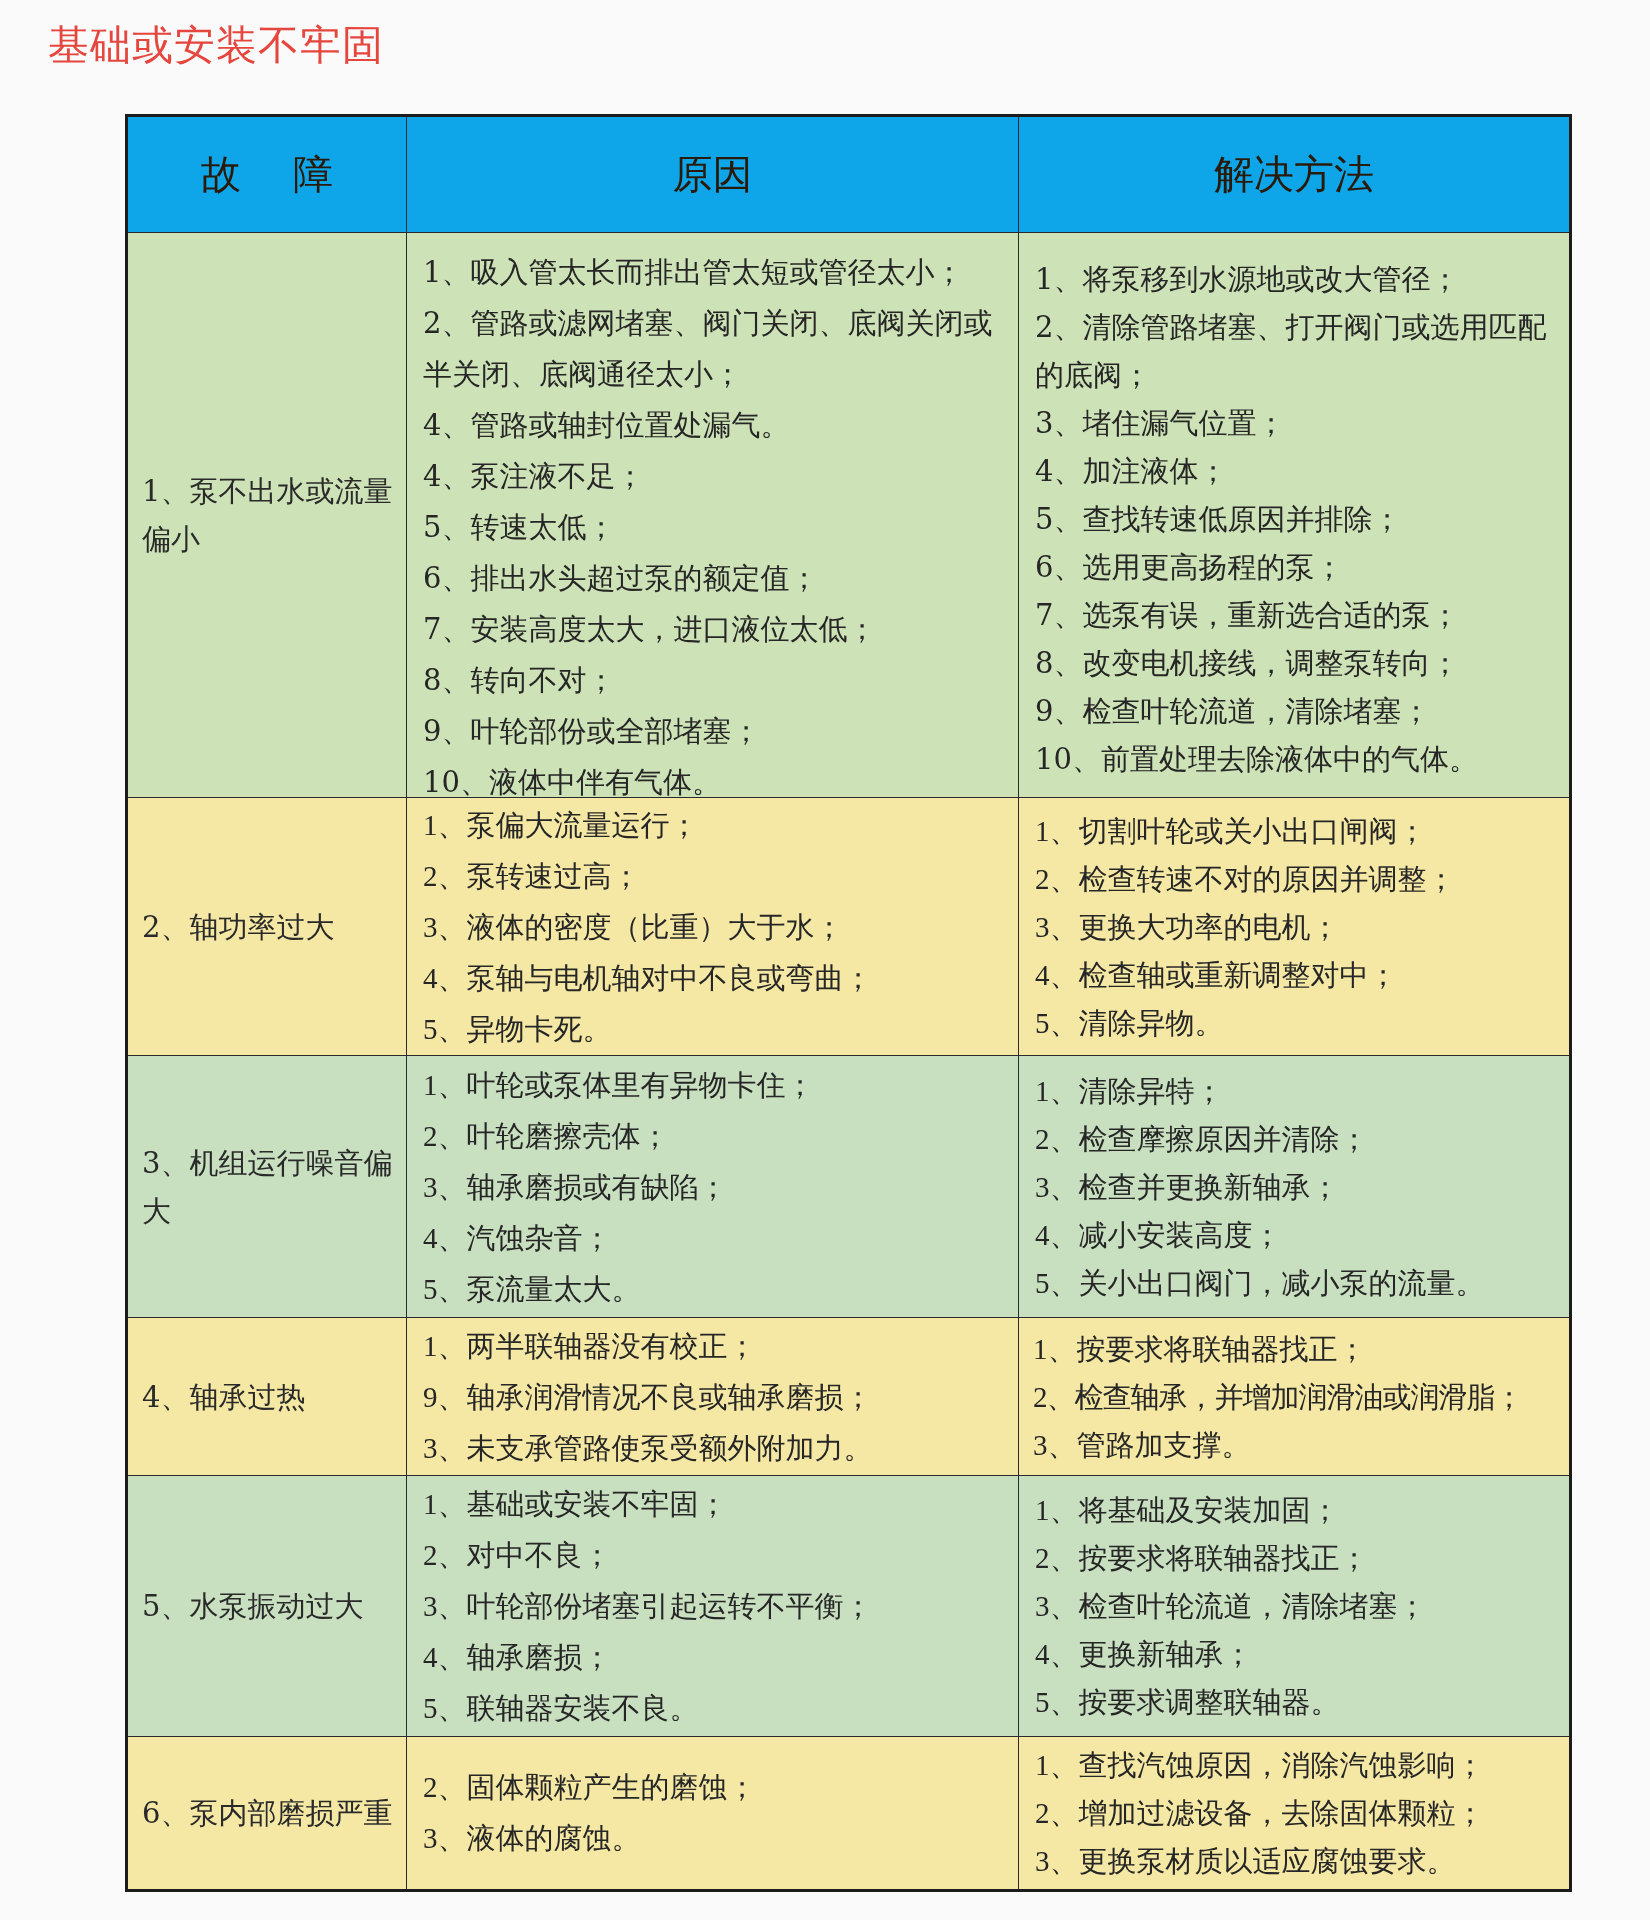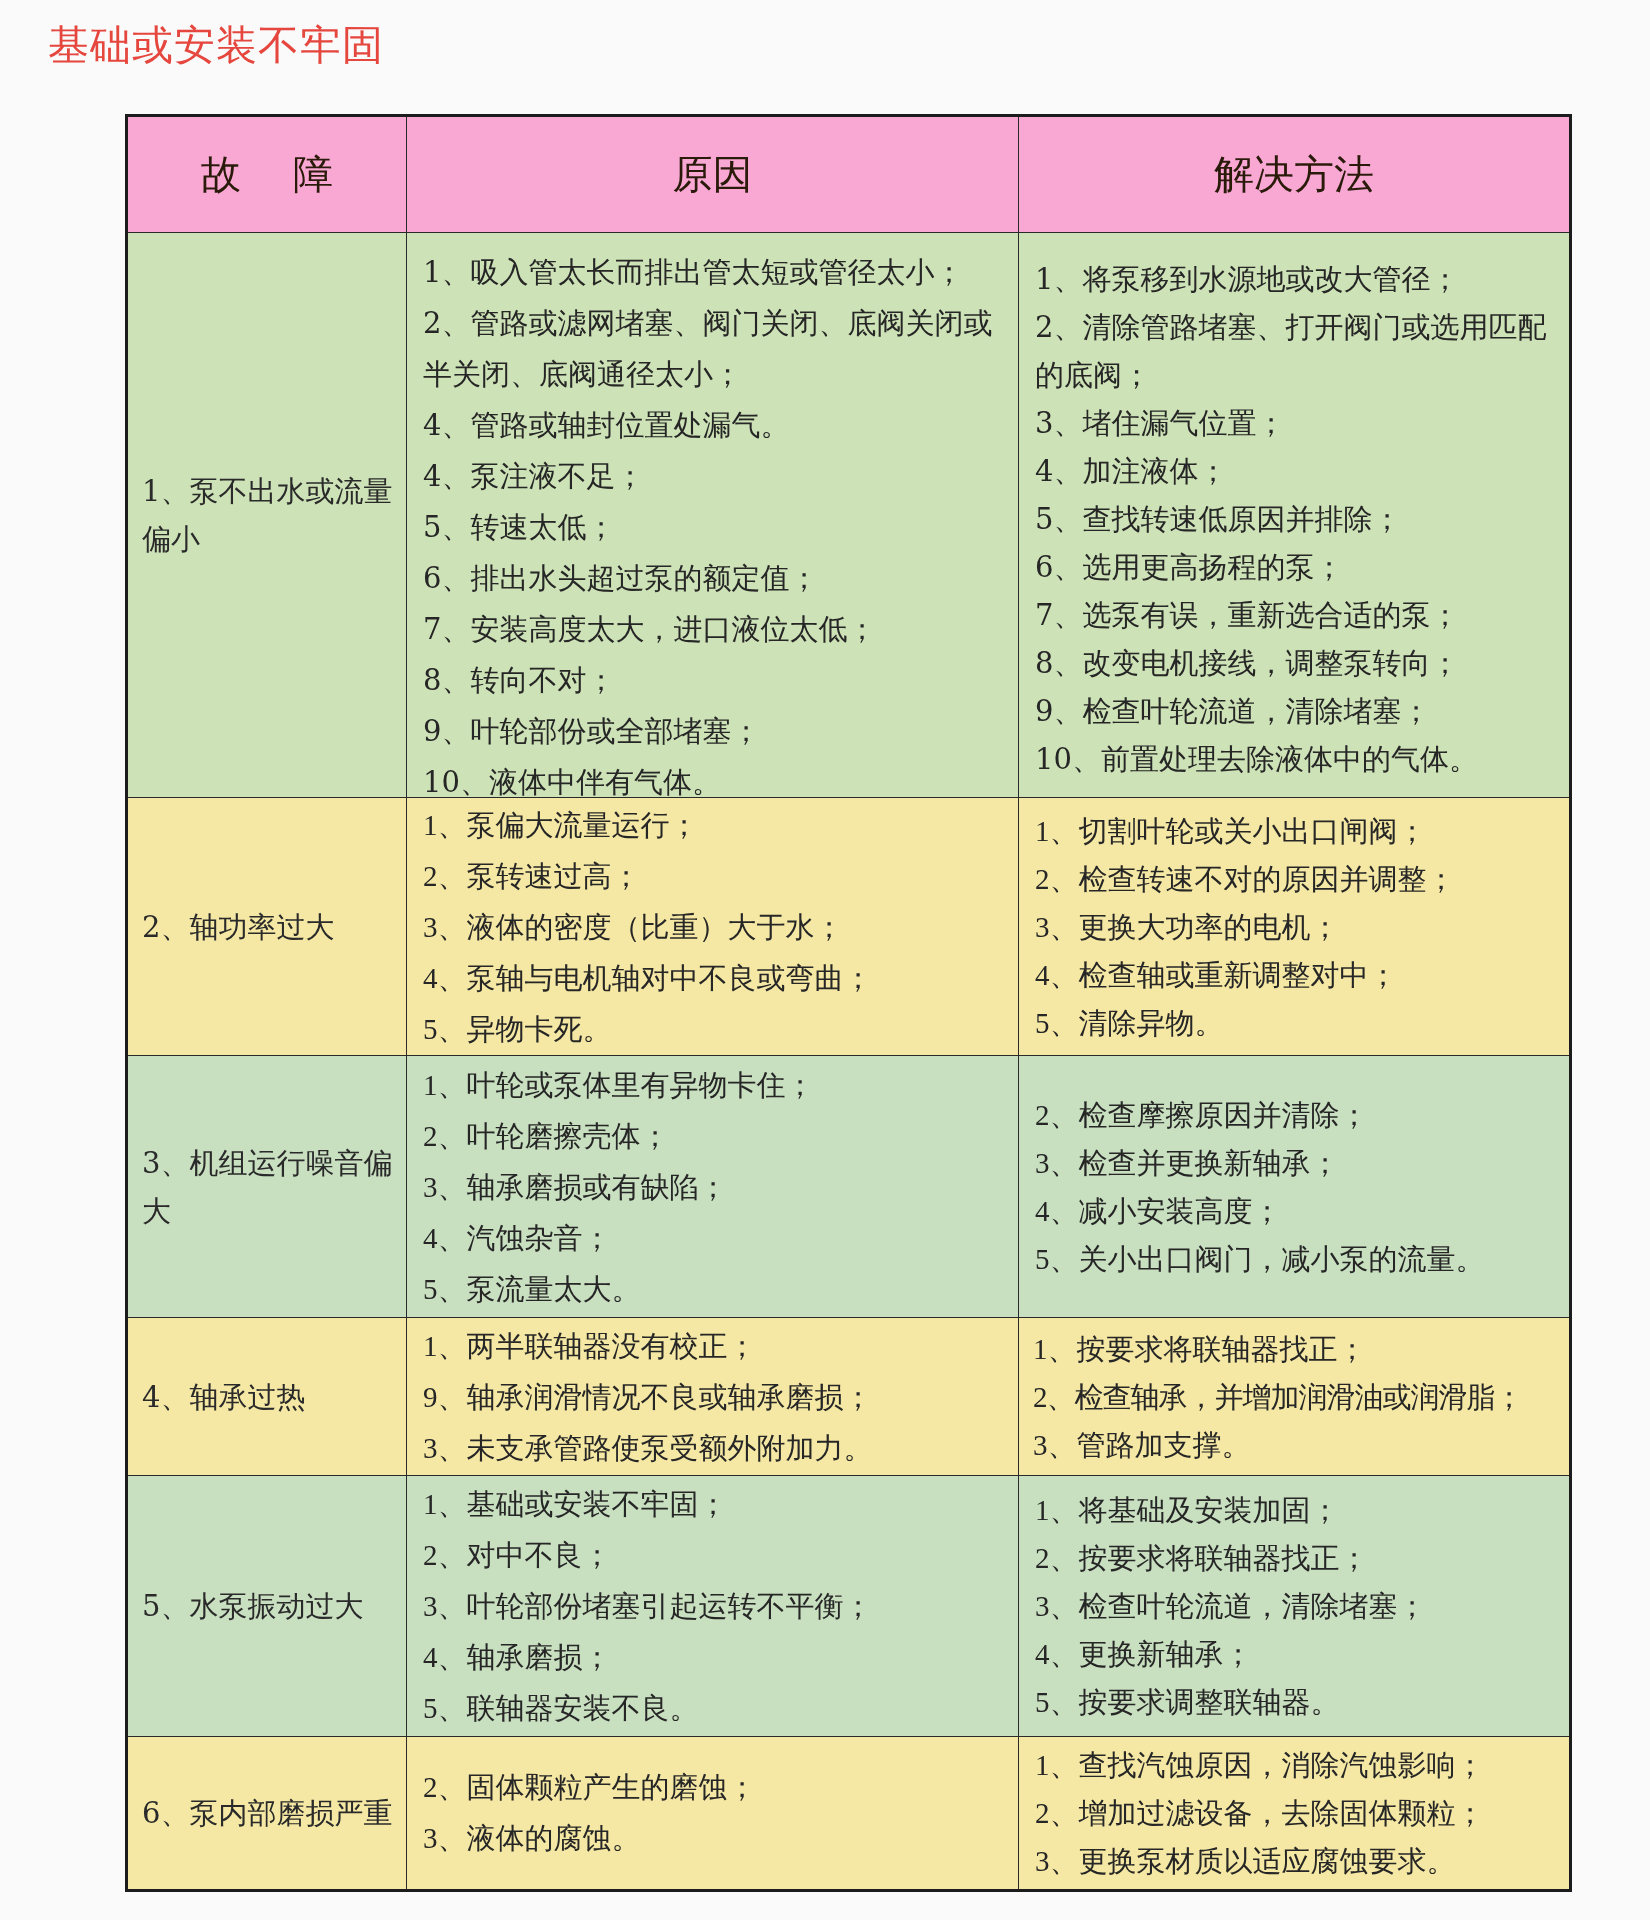--- a/index.html
+++ b/index.html
@@ -14,21 +14,21 @@
   .table {
     position:absolute; left:125px; top:114px; width:1447px; height:1778px;
     border:3px solid #1c1c1c; box-sizing:border-box;
   }
   .row { position:absolute; left:0; right:0; display:flex; border-bottom:1.5px solid #2a2a2a; box-sizing:border-box; }
   .row:last-child { border-bottom:none; }
   .cell { box-sizing:border-box; height:100%; position:relative; }
   .c1 { width:279px; border-right:1.5px solid #2a2a2a; }
   .c2 { width:612px; border-right:1.5px solid #2a2a2a; }
   .c3 { flex:1; }
-  .header { background:#f9a8d4; }
+  .header { background:#0ea5e9; }
   .header .cell { display:flex; align-items:center; justify-content:center; font-size:40px; color:#2a1a0a; }
   .header .c1 span { letter-spacing:52px; margin-right:-52px; }
   .green { background:#cde2b6; }
   .green2 { background:#c8dfc0; }
   .yellow { background:#f5e8a4; }
   .fault {
     position:absolute; left:14px; right:10px; top:50%; transform:translateY(-50%);
     font-size:29px; line-height:48px; color:#2a2a2a;
   }
   .list { padding:6px 12px 0 16px; font-size:29px; line-height:51px; color:#262626; }
@@ -121,20 +121,21 @@
       <div class="list centered">
         <div>1、叶轮或泵体里有异物卡住；</div>
         <div>2、叶轮磨擦壳体；</div>
         <div>3、轴承磨损或有缺陷；</div>
         <div>4、汽蚀杂音；</div>
         <div>5、泵流量太大。</div>
       </div>
     </div>
     <div class="cell c3">
       <div class="list centered" style="line-height:48px;">
+        <div>1、清除异特；</div>
         <div>2、检查摩擦原因并清除；</div>
         <div>3、检查并更换新轴承；</div>
         <div>4、减小安装高度；</div>
         <div>5、关小出口阀门，减小泵的流量。</div>
       </div>
     </div>
   </div>
 
   <div class="row yellow" style="top:1201px;height:158px;">
     <div class="cell c1">

